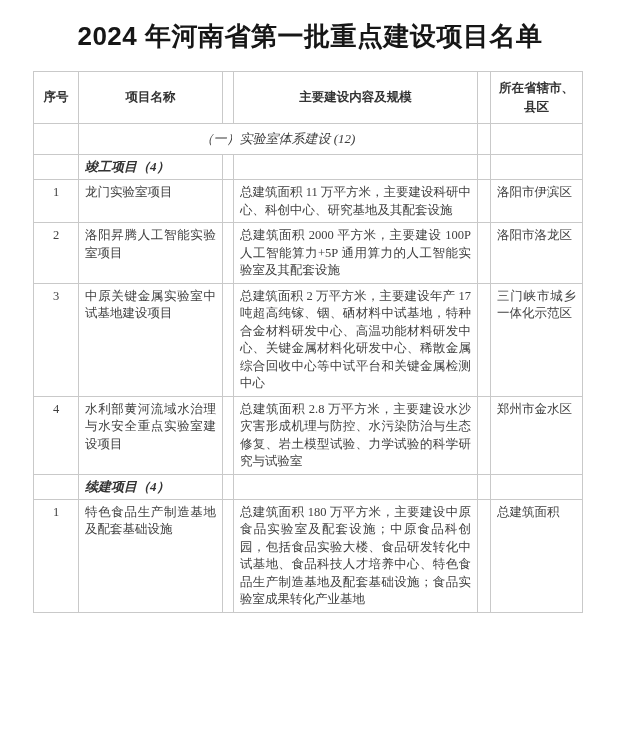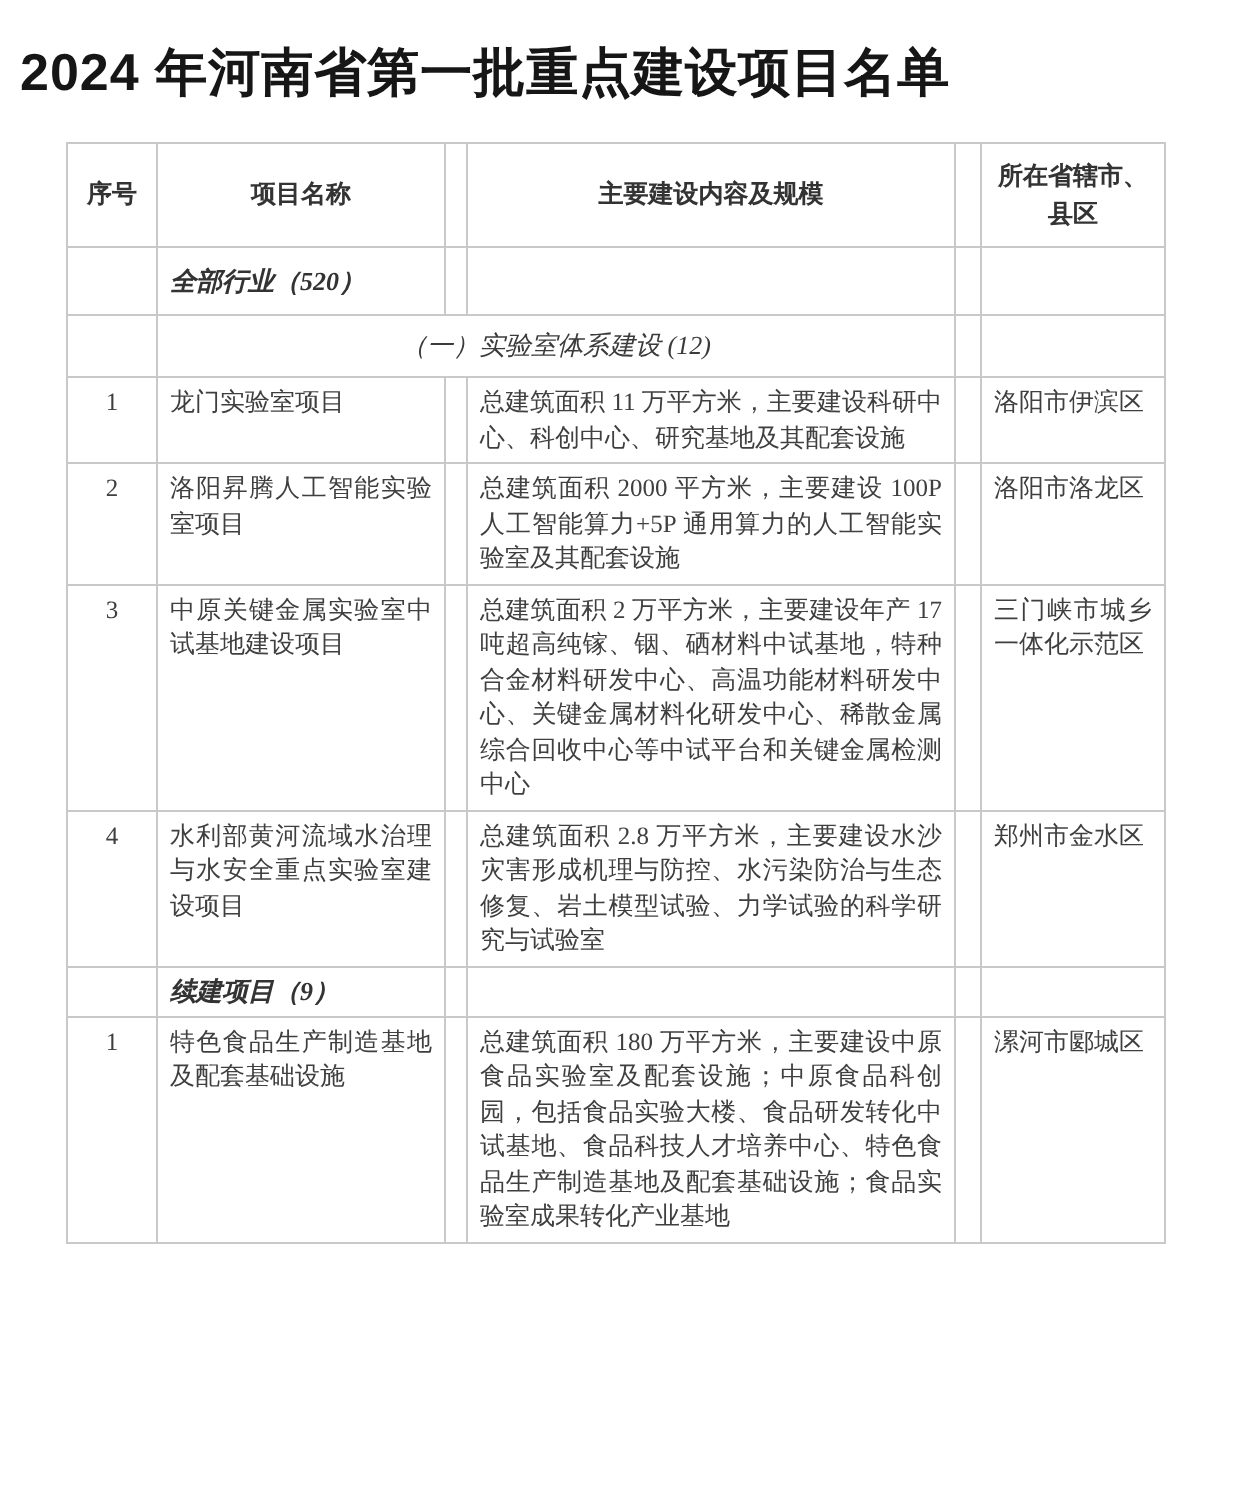--- a/index.html
+++ b/index.html
@@ -10,21 +10,21 @@
     background: #ffffff;
     font-family: "Liberation Serif", serif;
     color: #3f3f3f;
     overflow: hidden;
   }
   .title {
     font-family: "Liberation Sans", sans-serif;
     font-size: 26px;
     font-weight: 700;
     color: #161616;
-    text-align: left;
+    text-align: center;
     margin: 19px 10px 0 10px;
     letter-spacing: 0.5px;
   }
   table.projects {
     border-collapse: collapse;
     table-layout: fixed;
     width: 549px;
     margin: 17px 0 0 33px;
   }
   td {
@@ -111,31 +111,31 @@
     </colgroup>
     <tbody id="table-body">
       <tr class="header">
         <td>序号</td>
         <td>项目名称</td>
         <td class="spacer"></td>
         <td>主要建设内容及规模</td>
         <td class="spacer"></td>
         <td>所在省辖市、县区</td>
       </tr>
-    <tr class="group">
+        <tr class="subsection">
           <td></td>
-          <td>全部行业（520）</td>
-          <td class="spacer"></td>
-          <td></td>
+          <td colspan="3">（一）实验室体系建设 (12)</td>
           <td class="spacer"></td>
           <td></td>
         </tr>
-        <tr class="subsection">
+        <tr class="stage">
           <td></td>
-          <td colspan="3">（一）实验室体系建设 (12)</td>
+          <td>竣工项目（4）</td>
+          <td class="spacer"></td>
+          <td></td>
           <td class="spacer"></td>
           <td></td>
         </tr>
         <tr class="data">
           <td class="cell-no">1</td>
           <td class="cell-name">龙门实验室项目</td>
           <td class="spacer"></td>
           <td class="cell-content">总建筑面积 11 万平方米，主要建设科研中心、科创中心、研究基地及其配套设施</td>
           <td class="spacer"></td>
           <td class="cell-loc">洛阳市伊滨区</td>
@@ -159,29 +159,29 @@
         <tr class="data">
           <td class="cell-no">4</td>
           <td class="cell-name">水利部黄河流域水治理与水安全重点实验室建设项目</td>
           <td class="spacer"></td>
           <td class="cell-content">总建筑面积 2.8 万平方米，主要建设水沙灾害形成机理与防控、水污染防治与生态修复、岩土模型试验、力学试验的科学研究与试验室</td>
           <td class="spacer"></td>
           <td class="cell-loc">郑州市金水区</td>
         </tr>
         <tr class="stage">
           <td></td>
-          <td>续建项目（9）</td>
+          <td>续建项目（4）</td>
           <td class="spacer"></td>
           <td></td>
           <td class="spacer"></td>
           <td></td>
         </tr>
         <tr class="data">
           <td class="cell-no">1</td>
           <td class="cell-name">特色食品生产制造基地及配套基础设施</td>
           <td class="spacer"></td>
           <td class="cell-content">总建筑面积 180 万平方米，主要建设中原食品实验室及配套设施；中原食品科创园，包括食品实验大楼、食品研发转化中试基地、食品科技人才培养中心、特色食品生产制造基地及配套基础设施；食品实验室成果转化产业基地</td>
           <td class="spacer"></td>
-          <td class="cell-loc">漯河市郾城区</td>
+          <td class="cell-loc">总建筑面积</td>
         </tr>
       </tbody>
   </table>
 </div>
 
 </body></html>

